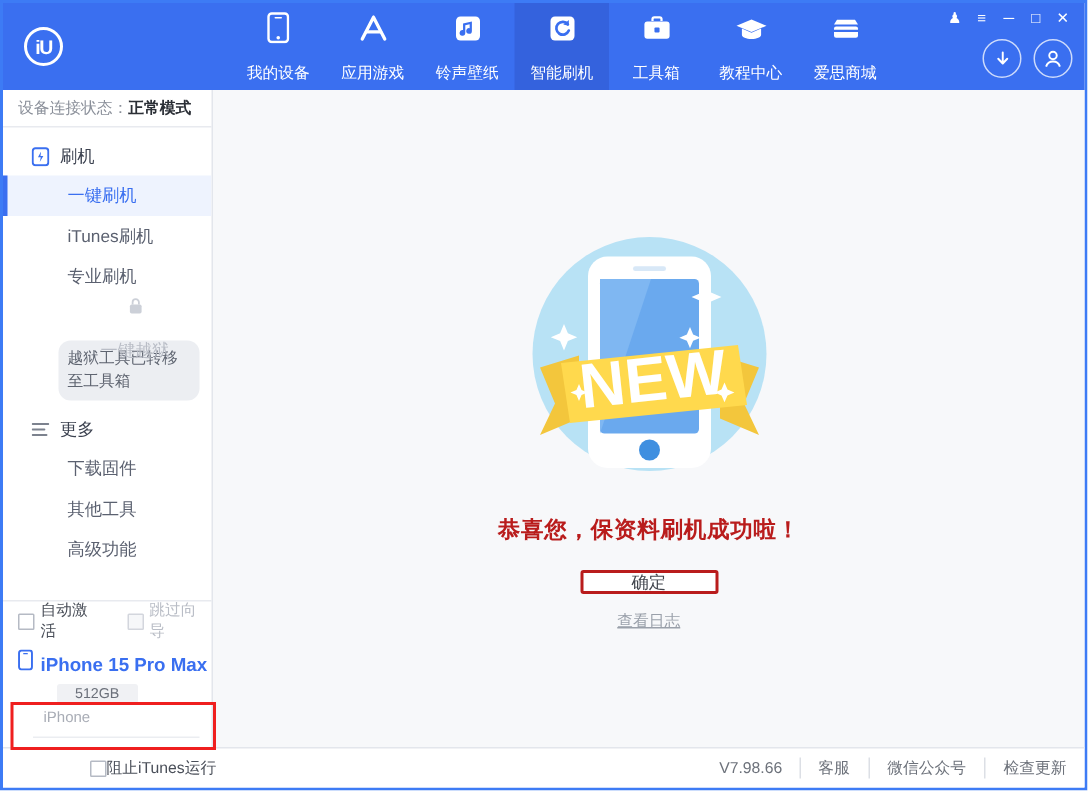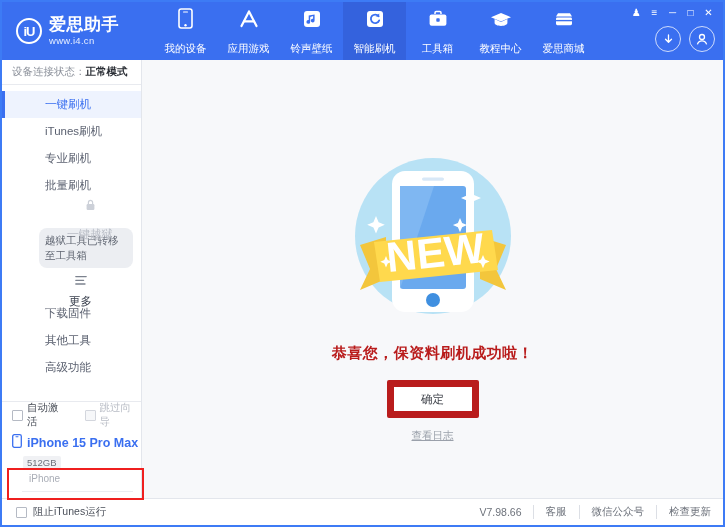--- a/index.html
+++ b/index.html
@@ -154,82 +154,78 @@
     border: 2px solid #ef1f1f;
     pointer-events: none;
   }
 
   .device {
     padding: 6px 0 6px 10px;
   }
   .dev-top { display: flex; align-items: center; gap: 5px; }
   .dev-name { color: #3a6ff0; font-size: 12.5px; font-weight: bold; white-space: nowrap; }
   .dev-cap {
-    display: inline-block; margin: 4px 0 0 11px;
+    display: inline-block; margin: 4px 0 0 26px;
     background: #f0f1f4; color: #6b707a;
-    font-size: 9.5px; padding: 1px 4px; border-radius: 2px;
+    font-size: 9.5px; padding: 1px 12px; border-radius: 2px;
   }
   .dev-type { margin: 3px 0 0 17px; font-size: 10px; color: #a9adb6; }
   .dev-sep { margin: 7px 8px 0 10px; border-top: 1px solid #ebedf1; }
 
   
   .main {
     flex: 1; background: #f7f8fa;
     display: flex; flex-direction: column;
     align-items: center; justify-content: flex-start;
     padding-top: 88px;
   }
   .illus { width: 186px; height: 186px; position: relative; }
   .msg {
     margin-top: 10px;
     font-size: 15px; color: #b91c1c; font-weight: bold;
     letter-spacing: .5px;
   }
   .ok-btn {
     margin-top: 17px;
-    width: 92px; height: 38px;
-    background: #ffffff; border: 7px solid #b91c1c;
+    width: 92px; height: 16px;
+    background: #ffffff; border: 2px solid #b91c1c;
     border-radius: 2px;
     font-size: 11.5px; color: #40444c;
     display: flex; align-items: center; justify-content: center;
     cursor: pointer;
   }
   .log-link {
     margin-top: 11px;
     font-size: 10.5px; color: #9aa0aa;
     text-decoration: underline; cursor: pointer;
   }
 
   
   .footer {
     height: 27px; flex: 0 0 27px;
     border-top: 1px solid #e3e6ec;
     background: #ffffff;
     display: flex; align-items: center;
     padding: 0 12px 0 14px;
   }
-  .foot-left { display: flex; align-items: center; gap: 6px; font-size: 10.5px; color: #4a4f59; cursor: pointer; }
+  .foot-left { display: flex; align-items: center; font-size: 10.5px; color: #4a4f59; cursor: pointer; margin-left: 44px; }
   .foot-right { margin-left: auto; display: flex; align-items: center; font-size: 10.5px; color: #6d727b; }
   .foot-right .ver { color: #6d727b; padding-right: 11px; }
   .foot-right .lnk { padding: 0 12px; border-left: 1px solid #dcdfe5; cursor: pointer; white-space: nowrap; }
   .foot-right .lnk:last-child { padding-right: 0; }
 </style>
 </head>
 <body>
 
 <div id="app">
 
   <div class="header">
 
     <div class="logo-zone">
       <div class="logo-mark">iU</div>
-      <div class="logo-text">
-        <div class="logo-title">爱思助手</div>
-        <div class="logo-sub">www.i4.cn</div>
-      </div>
     </div>
 
     <div class="nav">
 
       <div class="nav-item">
         <div class="nav-ico">
           <svg width="15" height="21" viewBox="0 0 15 21">
               <rect x="1" y="1" width="13" height="19" rx="2.2" fill="none" stroke="#fff" stroke-width="1.6"></rect>
               <rect x="5" y="3.4" width="5" height="1" rx=".5" fill="#fff"></rect>
               <circle cx="7.5" cy="17.2" r="1.2" fill="#fff"></circle>
@@ -330,47 +326,53 @@
 
     <div class="sidebar">
 
       <div class="conn-status">
         <span>设备连接状态：</span>
           <b>正常模式</b>
       </div>
 
       <div class="nav-scroll">
 
+        <div class="sec-head">
+          <span class="sec-ico">
+            <svg width="12" height="13" viewBox="0 0 12 13">
+                <rect x=".8" y=".8" width="10.4" height="11.4" rx="1.8" fill="none" stroke="#3a6ff0" stroke-width="1.3"></rect>
+                <path d="M6.4 3 L4.3 6.9 h1.9 L5.5 10 L7.9 6 H6 z" fill="#3a6ff0"></path>
+              </svg>
+          </span>
+          <span>刷机</span>
+        </div>
 
         <div class="sb-item sel">
           <span>一键刷机</span>
         </div>
         <div class="sb-item">
           <span>iTunes刷机</span>
         </div>
         <div class="sb-item">
           <span>专业刷机</span>
-        </div>
-        <div class="sb-item">
-          <span>批量刷机</span>
         </div>
 
         <div class="sb-item disabled">
           <span class="lock-ico">
             <svg width="11" height="12" viewBox="0 0 11 12">
                 <rect x="1.6" y="5" width="7.8" height="6" rx="1.2" fill="#ccd0d8"></rect>
                 <path d="M3.4 5 V3.5 a2.1 2.1 0 0 1 4.2 0 V5" fill="none" stroke="#ccd0d8" stroke-width="1.2"></path>
               </svg>
           </span>
           <span>一键越狱</span>
         </div>
 
         <div class="tip-box">越狱工具已转移至工具箱</div>
 
-        <div class="sec-head" style="margin-top:6px;flex-direction:column;">
+        <div class="sec-head" style="margin-top:6px;">
           <span class="sec-ico">
             <svg width="12" height="11" viewBox="0 0 12 11">
                 <path d="M.8 1.6 H11.2 M.8 5.3 H8.6 M.8 9 H10" stroke="#7c828e" stroke-width="1.3" stroke-linecap="round"></path>
               </svg>
           </span>
           <span>更多</span>
         </div>
 
         <div class="sb-item">
           <span>下载固件</span>

